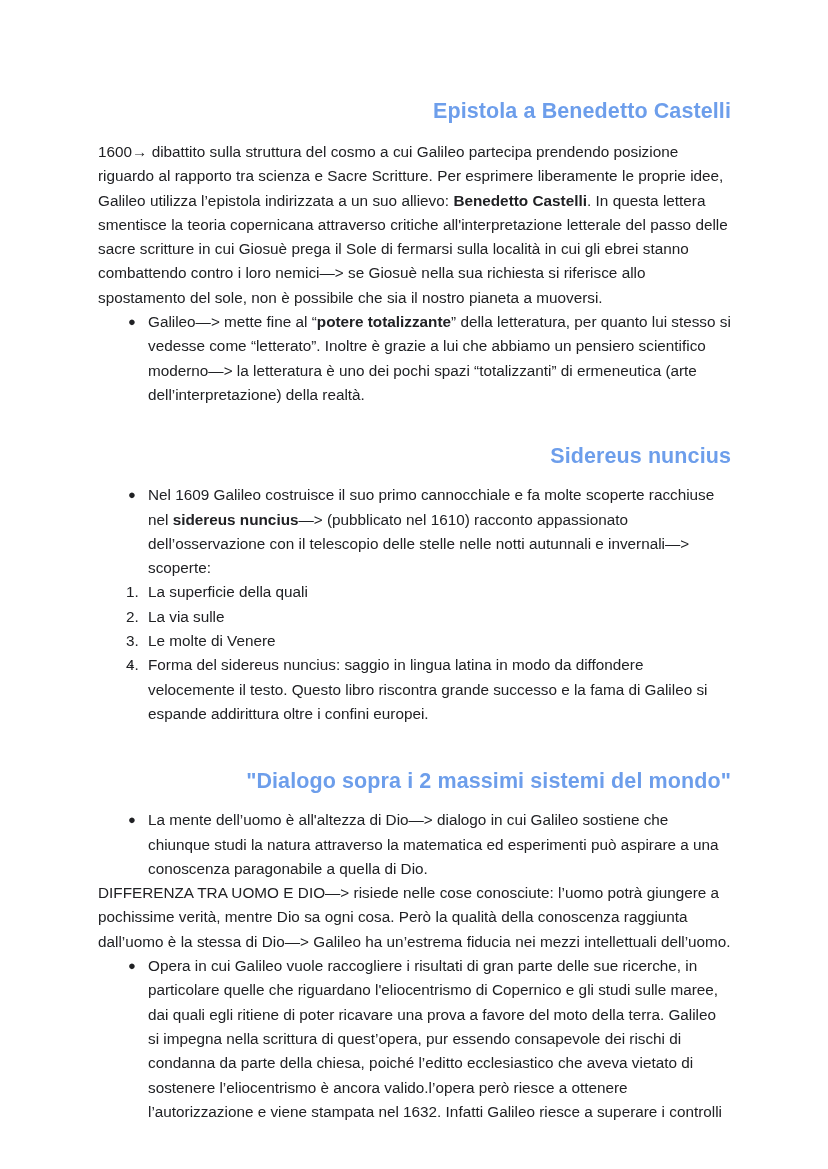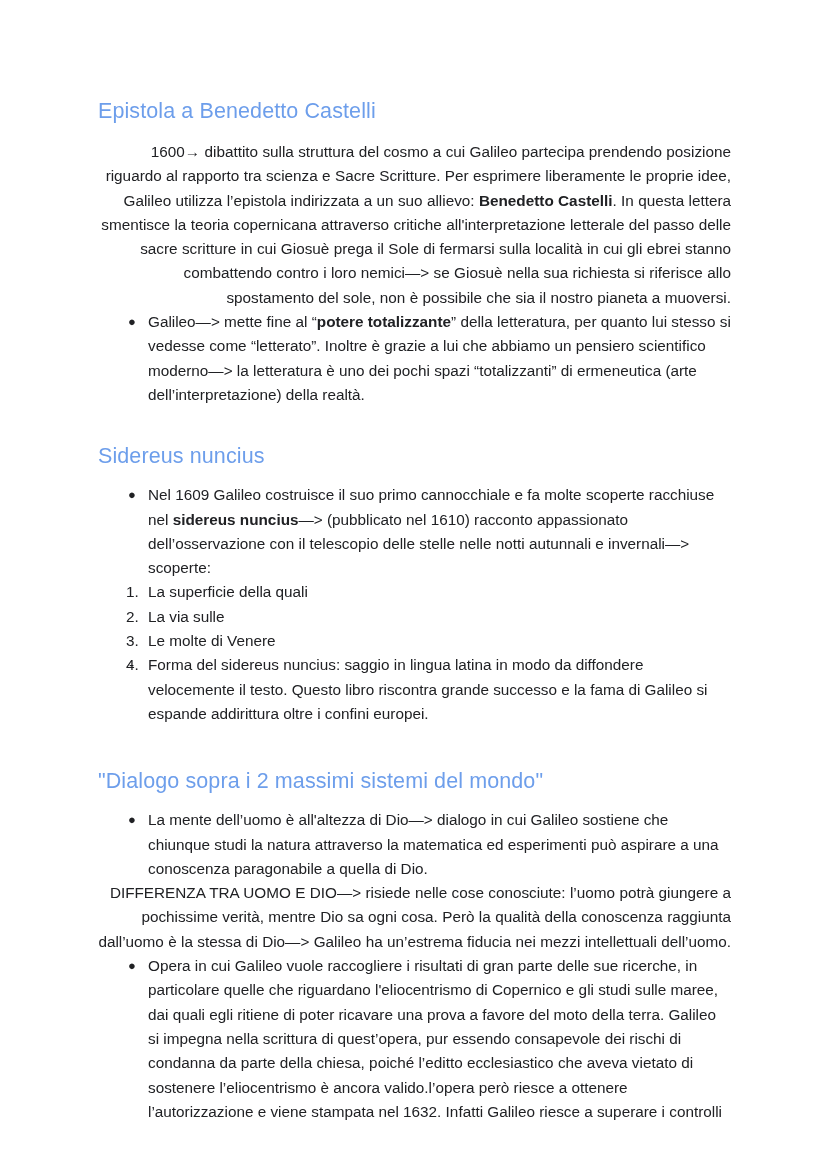--- a/index.html
+++ b/index.html
@@ -22,38 +22,38 @@
     box-sizing: border-box;
   }
   .content {
     position: absolute;
     left: 98px;
     top: 96px;
     width: 633px;
   }
   h1.section-heading {
     font-size: 21.5px;
-    font-weight: 400;
+    font-weight: 700;
     color: #6d9eeb;
-    text-align: left;
+    text-align: right;
     margin: 0;
     padding: 0;
     line-height: 30px;
     letter-spacing: 0.1px;
   }
   .heading-gap-1 { height: 14px; }
   .heading-gap-2 { height: 12px; }
 
   p.body-par {
     font-size: 15.3px;
     line-height: 24.3px;
     margin: 0;
     padding: 0;
     color: #202124;
-    text-align: right;
+    text-align: left;
     word-spacing: 0.1px;
   }
   .spacer-md { height: 34px; }
   .spacer-lg { height: 40px; }
 
   ul.bullets, ol.numbers {
     margin: 0;
     padding: 0;
     list-style: none;
   }

